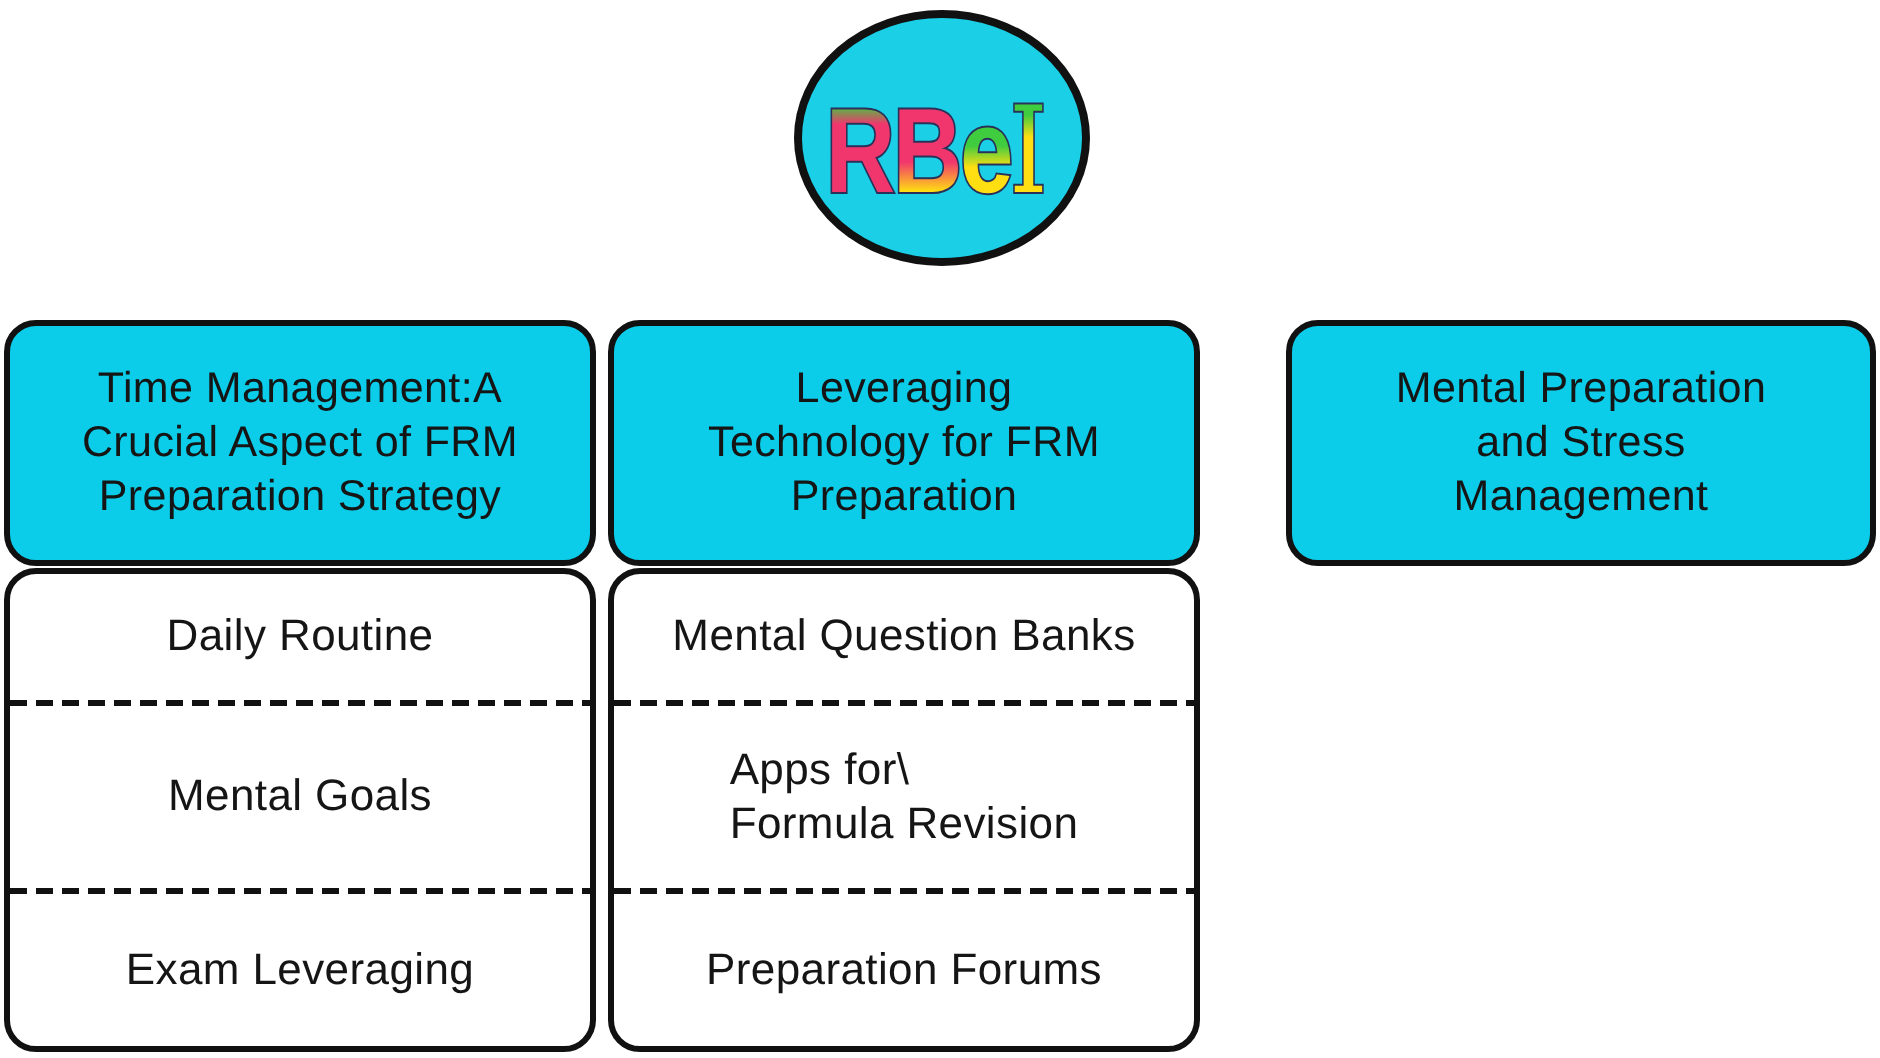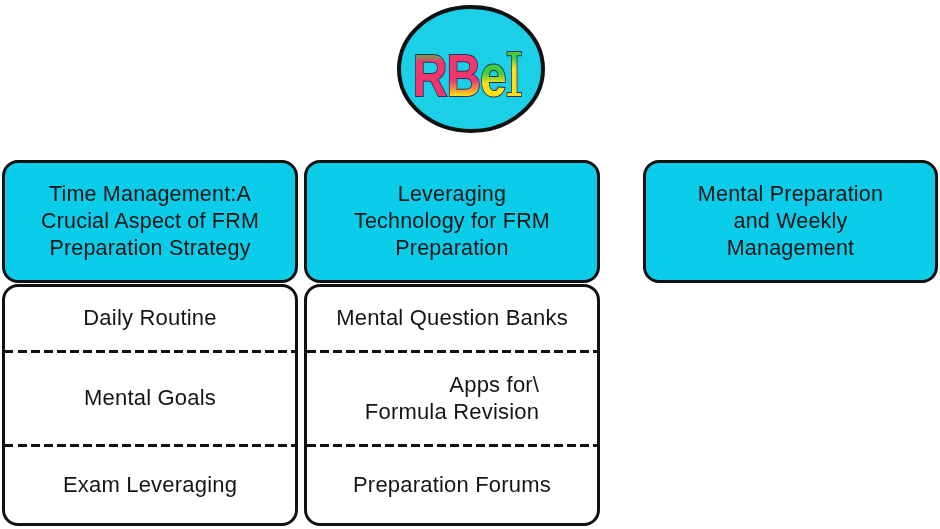--- a/index.html
+++ b/index.html
@@ -55,21 +55,21 @@
   .col-body{
     position:absolute;left:0;right:0;top:284px;height:242px;
     background:var(--bg);
     border:3.5px solid var(--ink);
     border-radius:16px;
     display:flex;flex-direction:column;
     overflow:hidden;
   }
   .cell{
     display:flex;align-items:center;justify-content:center;
-    text-align:right;
+    text-align:left;
     font-size:22px;line-height:1.22;letter-spacing:.2px;
     white-space:pre-line;
     padding:0 4px;
   }
   .cell.r0{flex:27.5 0 0;}
   .cell.r1{flex:39.5 0 0;}
   .cell.r2{flex:33 0 0;}
   .dash{
     height:3.5px;flex:0 0 3.5px;
     background:repeating-linear-gradient(90deg, var(--ink) 0 8.5px, transparent 8.5px 13px);
@@ -141,17 +141,17 @@
       <div class="dash"></div>
       <div class="cell r1">Apps for\
 Formula Revision</div>
       <div class="dash"></div>
       <div class="cell r2">Preparation Forums</div>
     </div>
   </section>
 
   <section class="column col-2">
     <header class="col-header">Mental Preparation
-and Weekly
+and Stress
 Management</header>
   </section>
 
 </div>
 
 </body></html>

